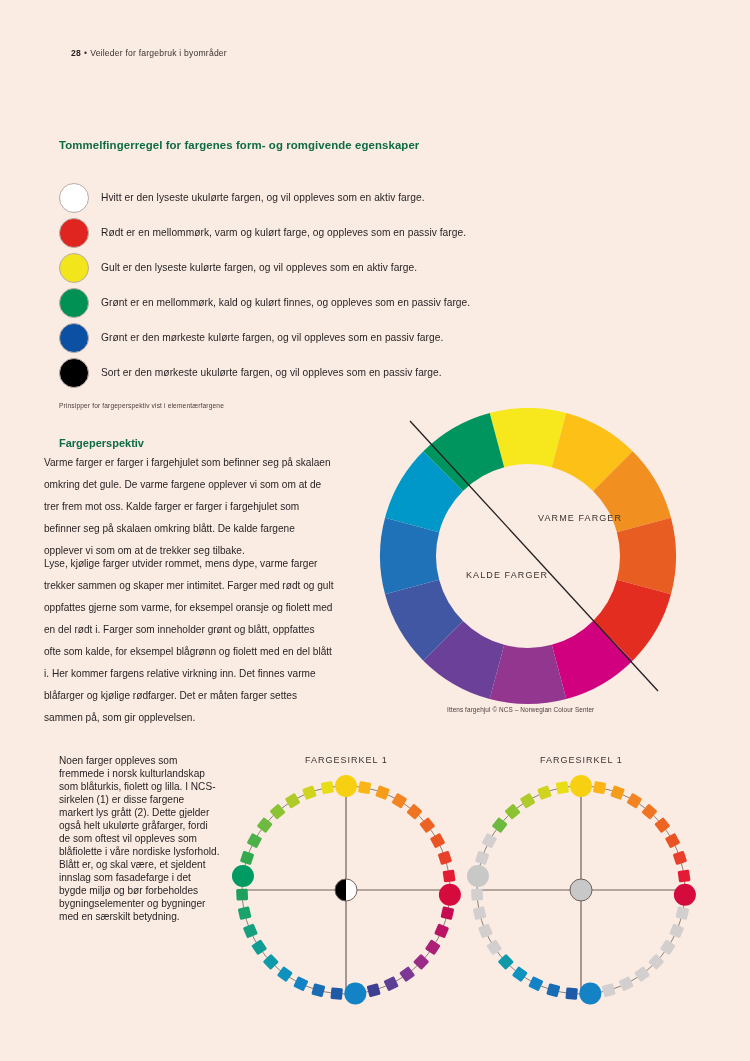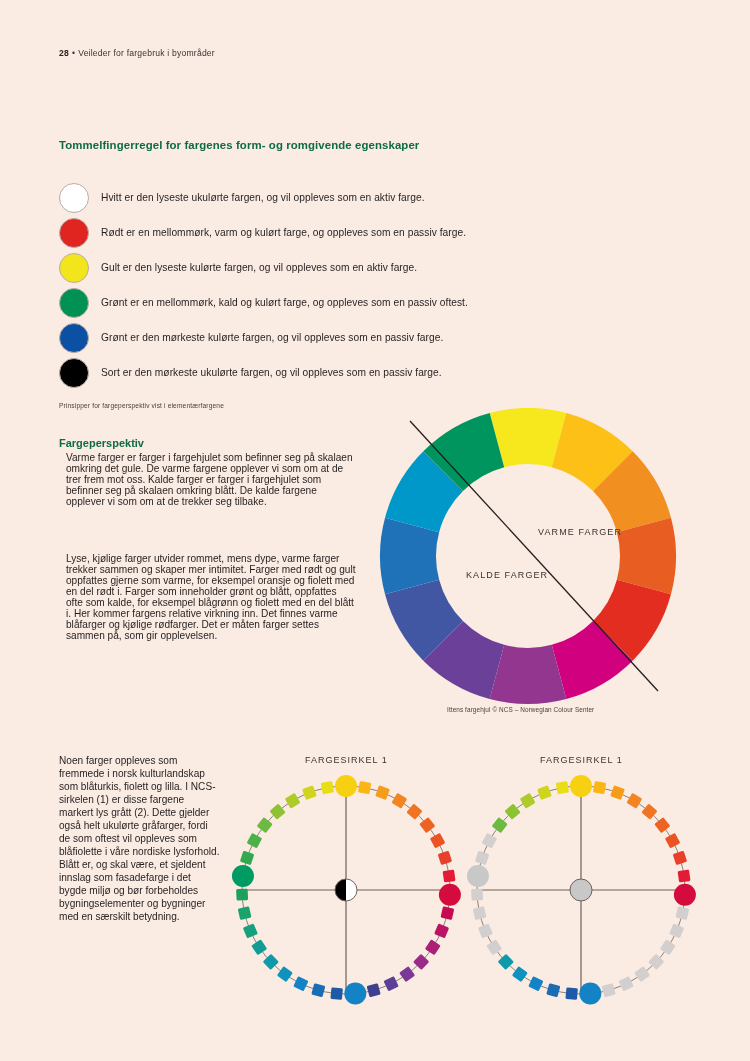--- a/index.html
+++ b/index.html
@@ -11,21 +11,21 @@
     position:relative;
     overflow:hidden;
   }
   .page{position:relative;width:750px;height:1061px;}
 
   
   .runhead{
     position:absolute;left:59px;top:48px;
     font-size:8.6px;letter-spacing:.2px;color:#3b3330;
   }
-  .runhead .pgno{font-weight:bold;color:#231f20;}
+  .runhead .pgno{font-weight:bold;color:#231f20;margin-left:12px;}
   .runhead .dot{margin:0 3px;}
 
   
   .sec-heading{
     position:absolute;left:59px;top:139px;
     font-size:11.4px;font-weight:bold;color:#0d6b45;
     letter-spacing:.1px;
   }
 
   
@@ -45,37 +45,37 @@
     position:absolute;left:59px;top:402px;
     font-size:6.6px;color:#4a3f3b;letter-spacing:.15px;
   }
 
   
   .col-head{
     position:absolute;left:59px;top:437px;
     font-size:11px;font-weight:bold;color:#0d6b45;
   }
   .body-p{
-    position:absolute;left:66px;width:290px;
-    font-size:10.1px;line-height:11px;color:#231f20;
+    position:absolute;left:44px;width:290px;
+    font-size:10.1px;line-height:22px;color:#231f20;
     letter-spacing:.01px;
   }
   #p1{top:452px;}
   #p2{top:553px;}
 
   
   .wheel-wrap{position:absolute;left:358px;top:408px;width:340px;height:300px;}
   .wheel-caption{
     position:absolute;left:447px;top:706px;
     font-size:6.4px;color:#4a3f3b;letter-spacing:.1px;
   }
   .wheel-label{
     position:absolute;font-size:9px;letter-spacing:1.1px;color:#3a3330;
   }
-  #lbl-warm{left:538px;top:527px;}
+  #lbl-warm{left:538px;top:513px;}
   #lbl-cold{left:466px;top:570px;}
 
   
   .bottom-p{
     position:absolute;left:59px;top:754px;width:162px;
     font-size:10.1px;line-height:13px;color:#231f20;
   }
   .circle-title{
     position:absolute;font-size:9px;letter-spacing:1px;color:#3a3330;
   }
@@ -105,21 +105,21 @@
       <div class="rule-row">
         <div class="swatch" style="background: rgb(224, 36, 32);"></div>
         <div class="rule-text">Rødt er en mellommørk, varm og kulørt farge, og oppleves som en passiv farge.</div>
       </div>
       <div class="rule-row">
         <div class="swatch" style="background: rgb(242, 229, 28);"></div>
         <div class="rule-text">Gult er den lyseste kulørte fargen, og vil oppleves som en aktiv farge.</div>
       </div>
       <div class="rule-row">
         <div class="swatch" style="background: rgb(2, 145, 85);"></div>
-        <div class="rule-text">Grønt er en mellommørk, kald og kulørt farge, og oppleves som en passiv oftest.</div>
+        <div class="rule-text">Grønt er en mellommørk, kald og kulørt finnes, og oppleves som en passiv farge.</div>
       </div>
       <div class="rule-row">
         <div class="swatch" style="background: rgb(11, 80, 162);"></div>
         <div class="rule-text">Grønt er den mørkeste kulørte fargen, og vil oppleves som en passiv farge.</div>
       </div>
       <div class="rule-row">
         <div class="swatch" style="background: rgb(0, 0, 0);"></div>
         <div class="rule-text">Sort er den mørkeste ukulørte fargen, og vil oppleves som en passiv farge.</div>
       </div>
     </div>

